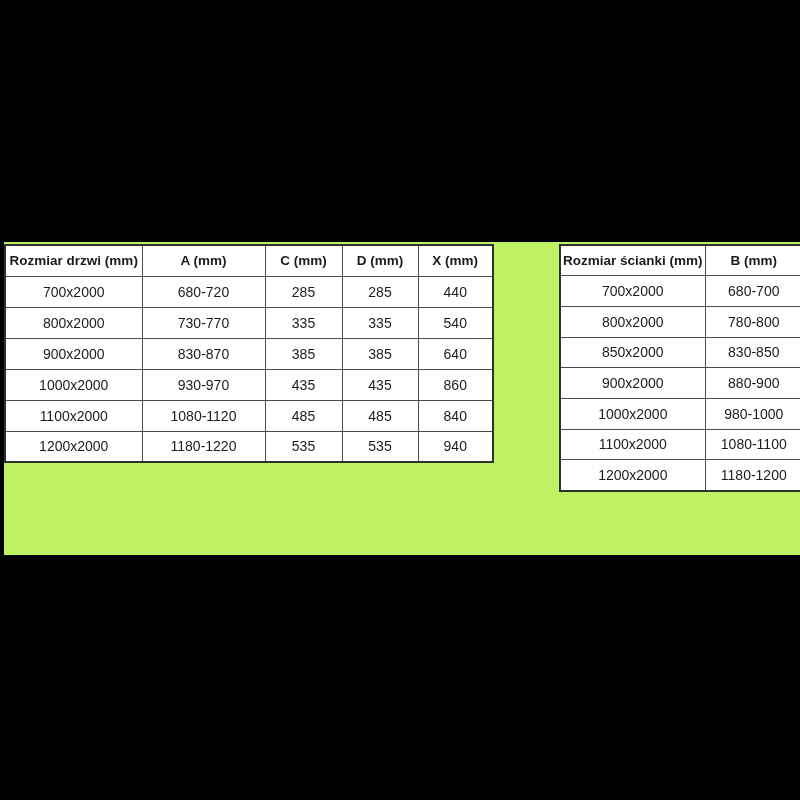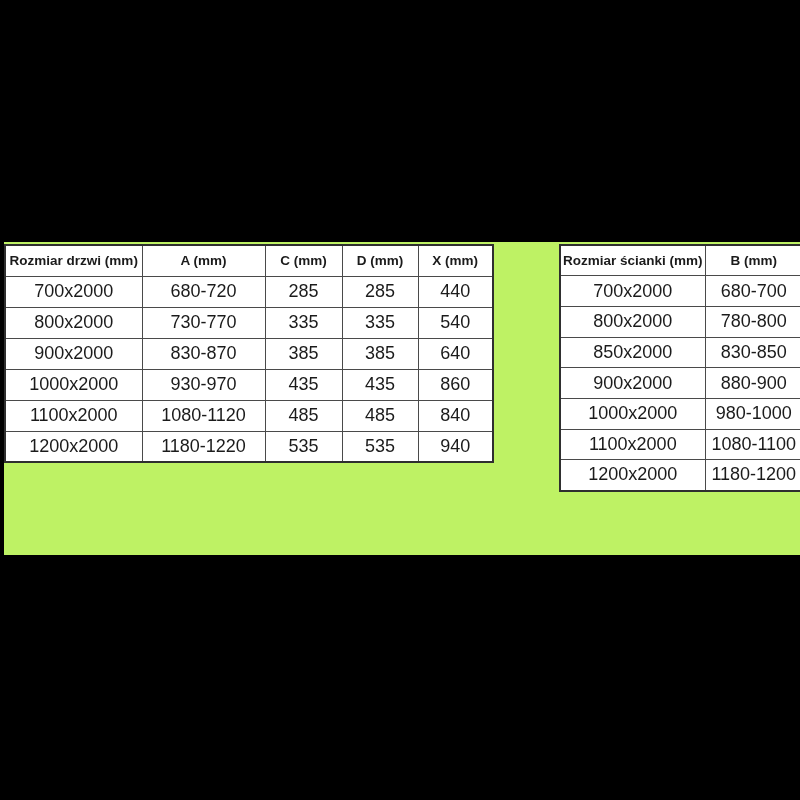--- a/index.html
+++ b/index.html
@@ -42,21 +42,21 @@
   }
   table {
     border: 2px solid #2f2f2f;
   }
   th {
     font-weight: bold;
     font-size: 13.5px;
   }
   td {
     font-weight: normal;
-    font-size: 18px;
+    font-size: 14px;
   }
   .table-left { left: 0px; }
   .table-left tr { height: 31px; }
   .table-left th:nth-child(1), .table-left td:nth-child(1) { width: 137px; }
   .table-left th:nth-child(2), .table-left td:nth-child(2) { width: 123px; }
   .table-left th:nth-child(3), .table-left td:nth-child(3) { width: 77px; }
   .table-left th:nth-child(4), .table-left td:nth-child(4) { width: 76px; }
   .table-left th:nth-child(5), .table-left td:nth-child(5) { width: 75px; }
   .table-right { left: 538px; margin-left: 17px; }
   .table-right tr { height: 30.7px; }

